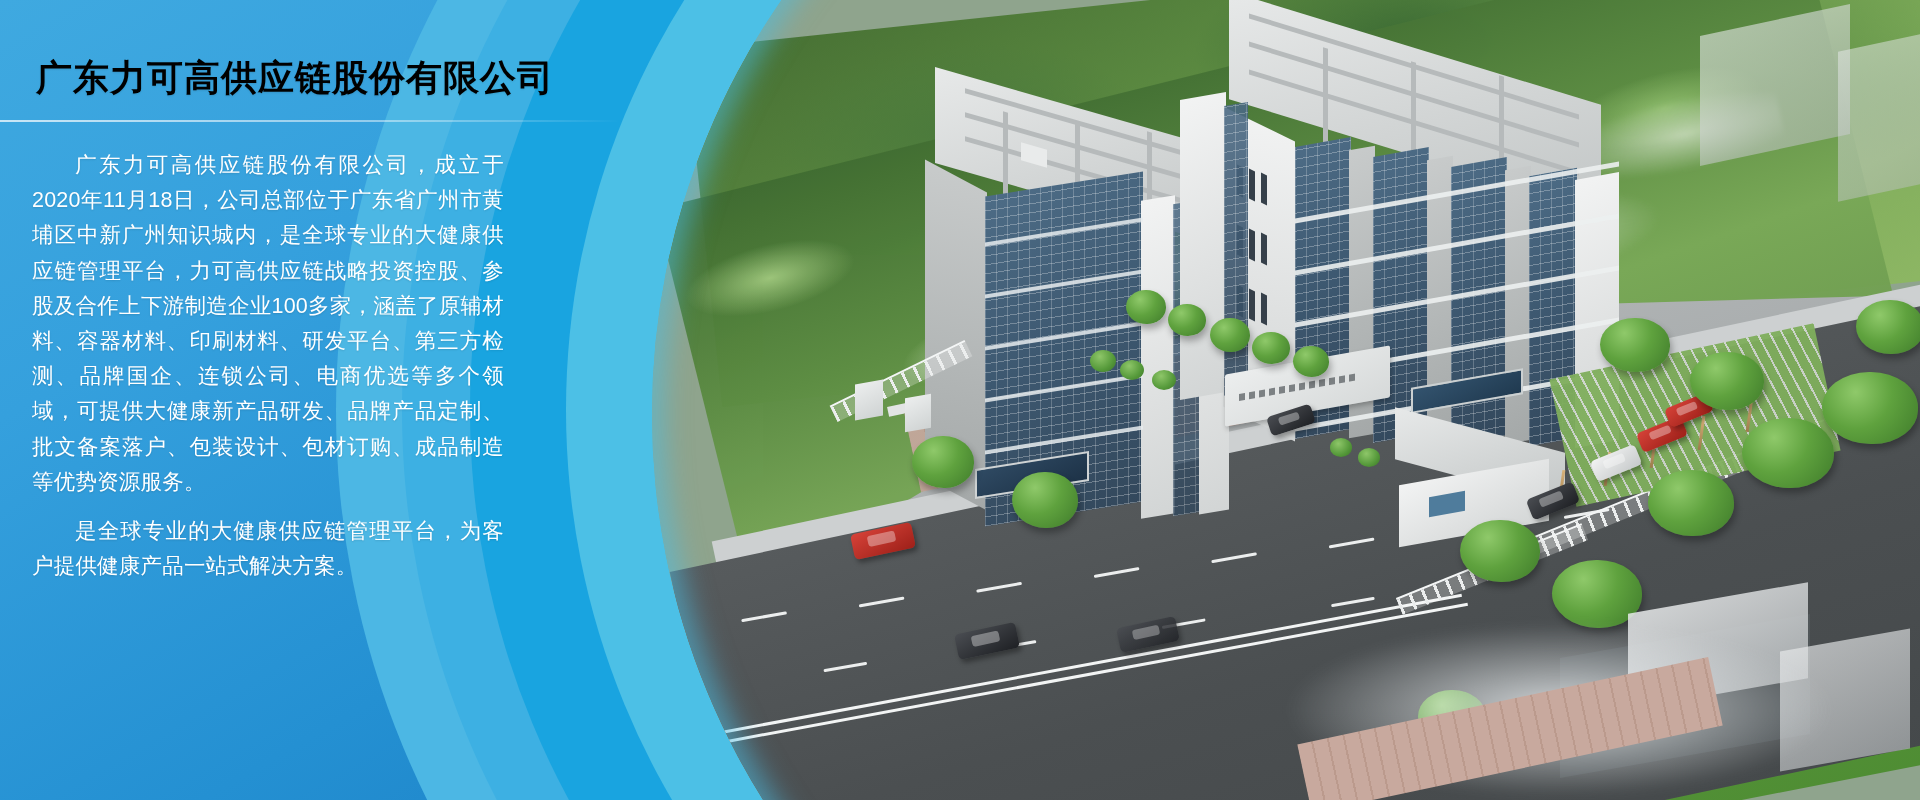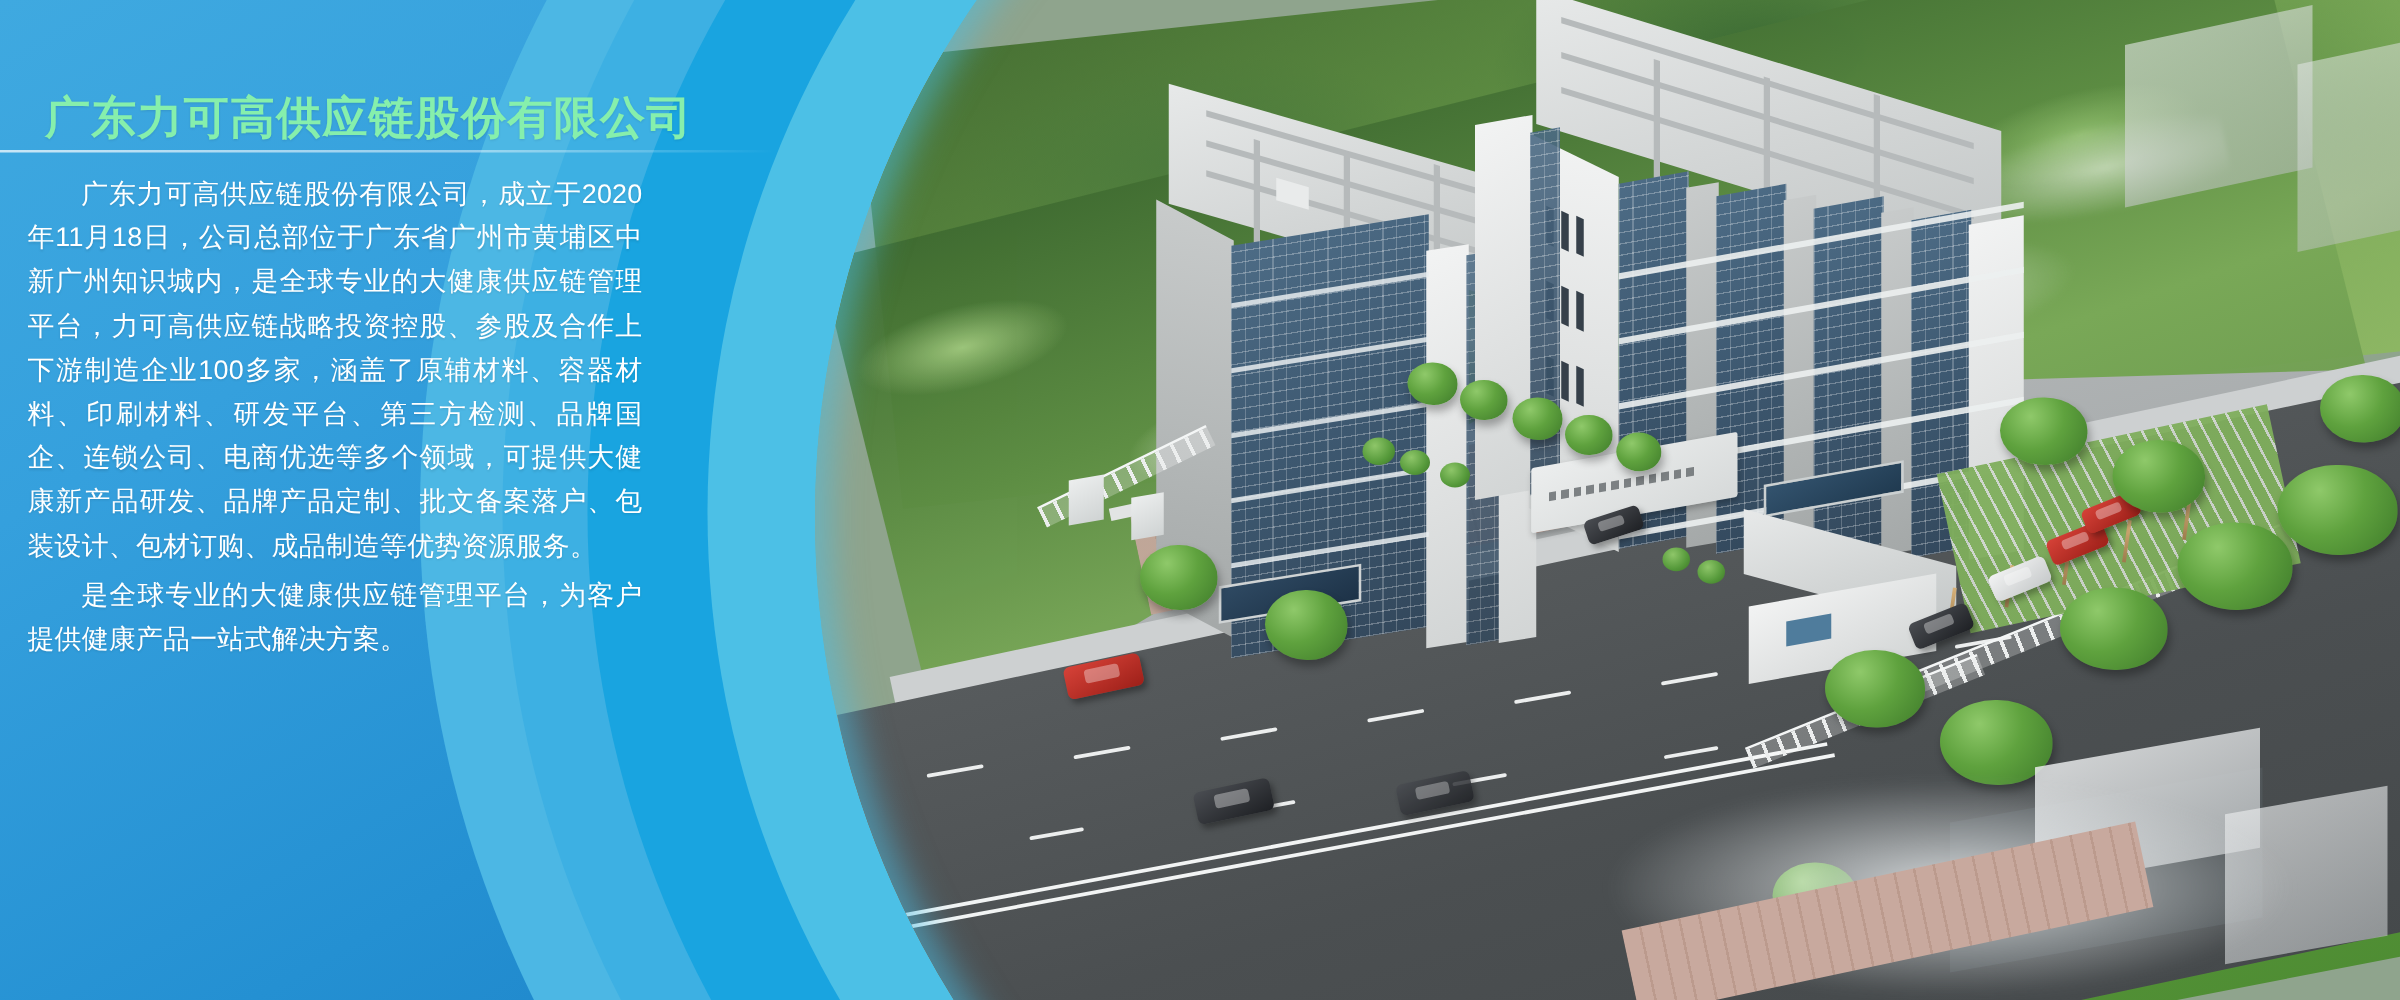--- a/index.html
+++ b/index.html
@@ -204,37 +204,37 @@
     box-shadow:inset 0 0 26px 12px rgba(76,192,230,.55);
     pointer-events:none;
   }
 
   
   .text-col{
     position:absolute;left:0;top:0;width:620px;height:800px;
     padding:0;
   }
   .title{
-    position:absolute;left:36px;top:70px;
-    font-size:36px;font-weight:bold;color:#86efac;
+    position:absolute;left:36px;top:54px;
+    font-size:36px;font-weight:bold;color:#000000;
     letter-spacing:1px;white-space:nowrap;
     text-shadow:0 1px 2px rgba(0,0,0,.10);
   }
   .divider{
     position:absolute;left:0;top:120px;width:620px;height:2px;
     background:linear-gradient(90deg,rgba(255,255,255,.72) 0%,rgba(255,255,255,.45) 62%,rgba(255,255,255,0) 100%);
   }
   .body{
     position:absolute;left:18px;top:134px;width:500px;
     font-size:21.5px;line-height:35.2px;color:#ffffff;
     text-align:justify;text-justify:inter-character;
     letter-spacing:.2px;
     text-shadow:0 1px 2px rgba(0,0,0,.12);
   }
-  .body p{margin:4px;text-indent:2em;}
+  .body p{margin:14px;text-indent:2em;}
 </style>
 </head>
 <body>
 
 <div class="stage">
 
   <div class="bg-blue"></div>
 
   <div class="arc arc-1"></div>
   <div class="arc arc-2"></div>

